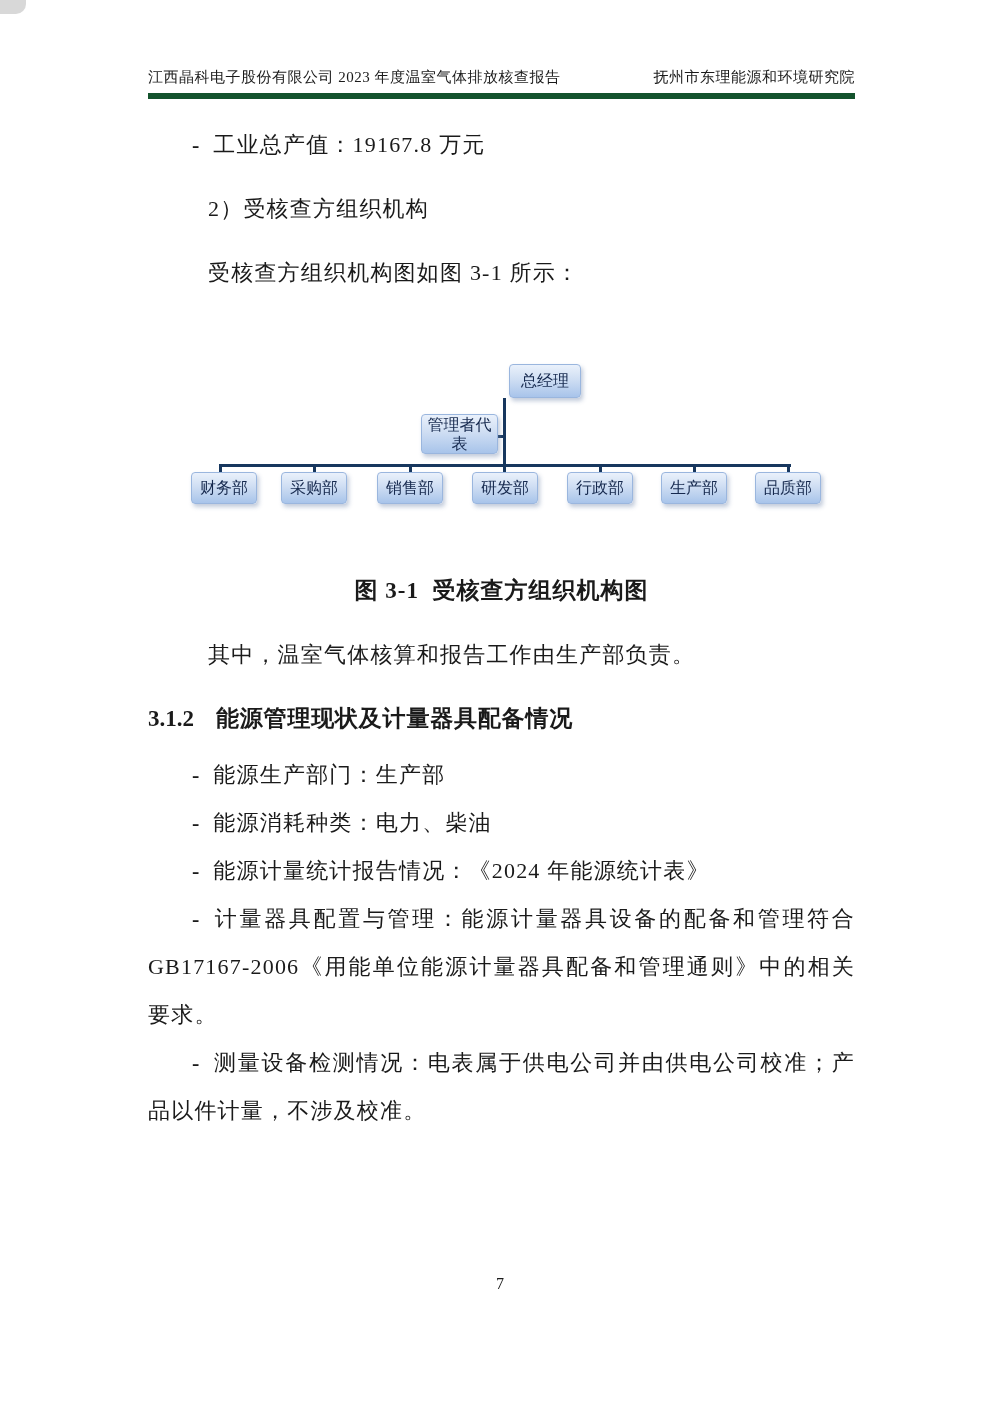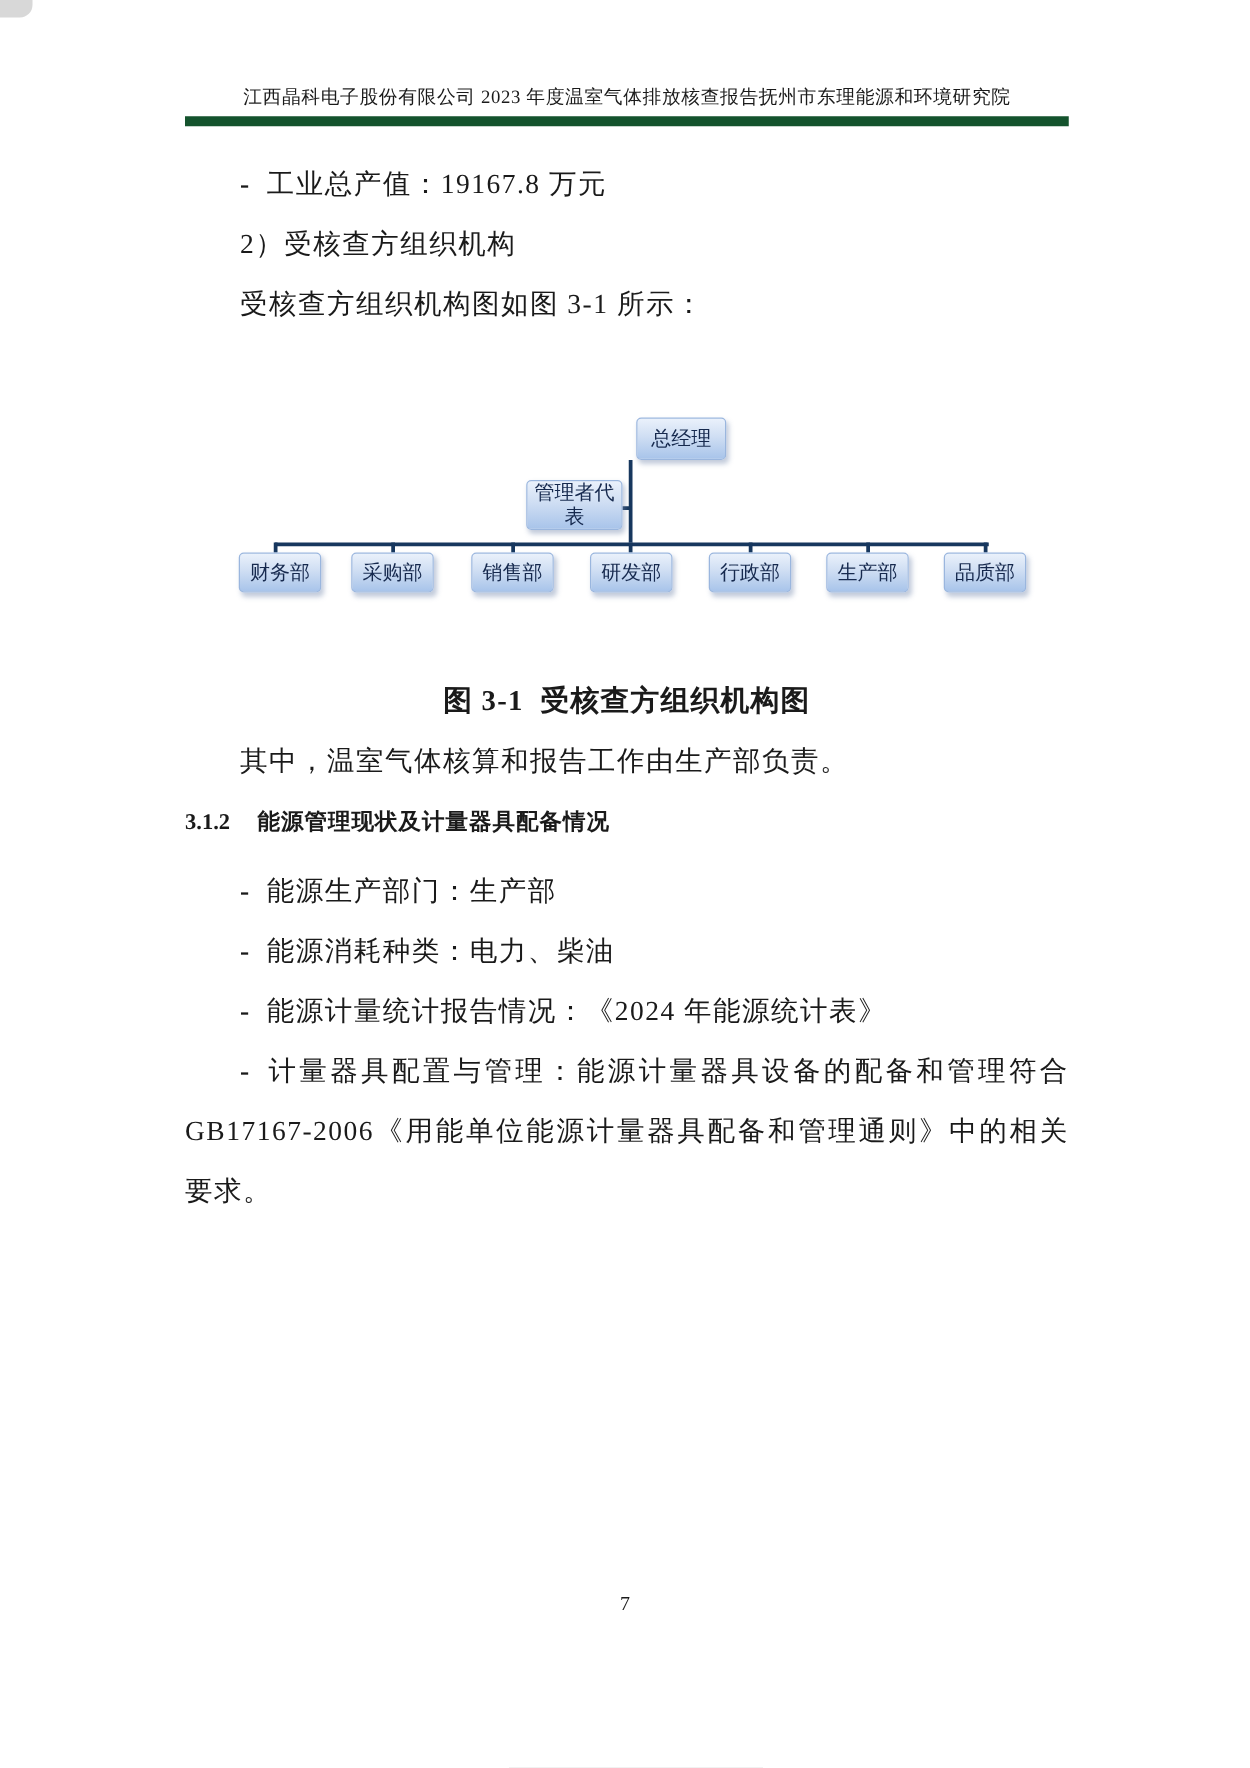--- a/index.html
+++ b/index.html
@@ -24,51 +24,51 @@
     width: 26px; height: 14px;
     background: #b8b8b8;
     opacity: .55;
     border-bottom-right-radius: 10px;
   }
 
   
   .header {
     margin: 68px 145px 0 148px;
     display: flex;
-    justify-content: center;
+    justify-content: space-between;
     align-items: flex-end;
     font-size: 15px;
     letter-spacing: .5px;
     padding-bottom: 6px;
-    border-bottom: 8px solid #14532d;
+    border-bottom: 6px solid #14532d;
     white-space: nowrap;
   }
 
   
   .body-content {
     padding: 22px 145px 0 148px;
     font-size: 22px;
     line-height: 48px;
     text-align: justify;
     letter-spacing: 1.2px;
   }
-  .para { margin: 0; }
+  .para { margin: 16px; }
   .indent { text-indent: 44px; }
   .li { margin: 0; text-indent: 44px; }
   .li .dash {
     font-weight: 700;
     margin-right: 14px;
     letter-spacing: 0;
   }
   .list-block { margin-top: 8px; }
 
   .section-heading {
     margin: 0;
     font-weight: 700;
-    font-size: 18px;
+    font-size: 23px;
     letter-spacing: .8px;
   }
   .section-heading .sec-num { margin-right: 22px; letter-spacing: 0; }
 
   .figure-caption {
     margin: 58px 0 0 0;
     text-align: center;
     font-weight: 700;
     font-size: 23px;
     white-space: pre-wrap;
@@ -187,20 +187,21 @@
     <p class="para indent">其中，温室气体核算和报告工作由生产部负责。</p>
 
     <p class="section-heading"><span class="sec-num">3.1.2</span><span>能源管理现状及计量器具配备情况</span></p>
 
 
     <div class="list-block">
       <p class="li"><span class="dash">-</span><span>能源生产部门：生产部</span></p>
       <p class="li"><span class="dash">-</span><span>能源消耗种类：电力、柴油</span></p>
       <p class="li"><span class="dash">-</span><span>能源计量统计报告情况：《2024 年能源统计表》</span></p>
       <p class="li"><span class="dash">-</span><span>计量器具配置与管理：能源计量器具设备的配备和管理符合 GB17167-2006《用能单位能源计量器具配备和管理通则》中的相关要求。</span></p>
+      <p class="li"><span class="dash">-</span><span>测量设备检测情况：电表属于供电公司并由供电公司校准；产品以件计量，不涉及校准。</span></p>
     </div>
 
   </div>
 
   <div class="footer">
     <span>7</span>
   </div>
 
 </div>
 

